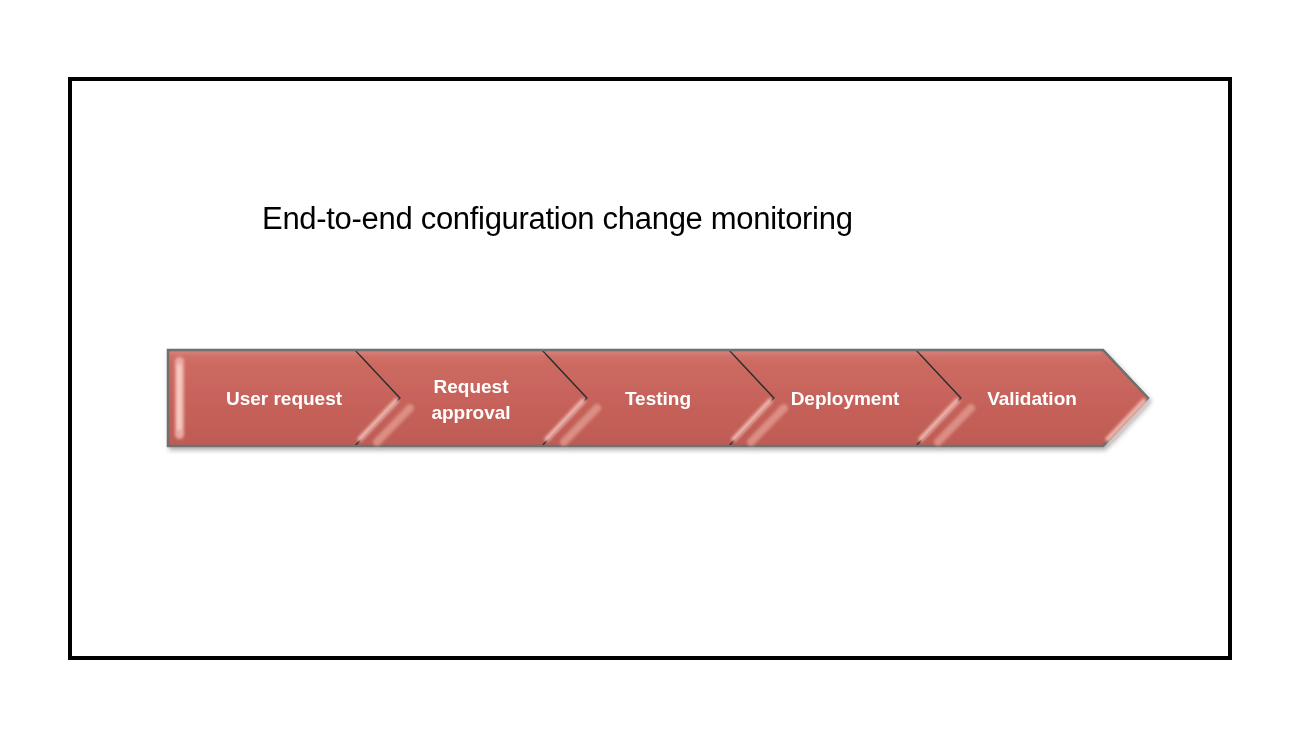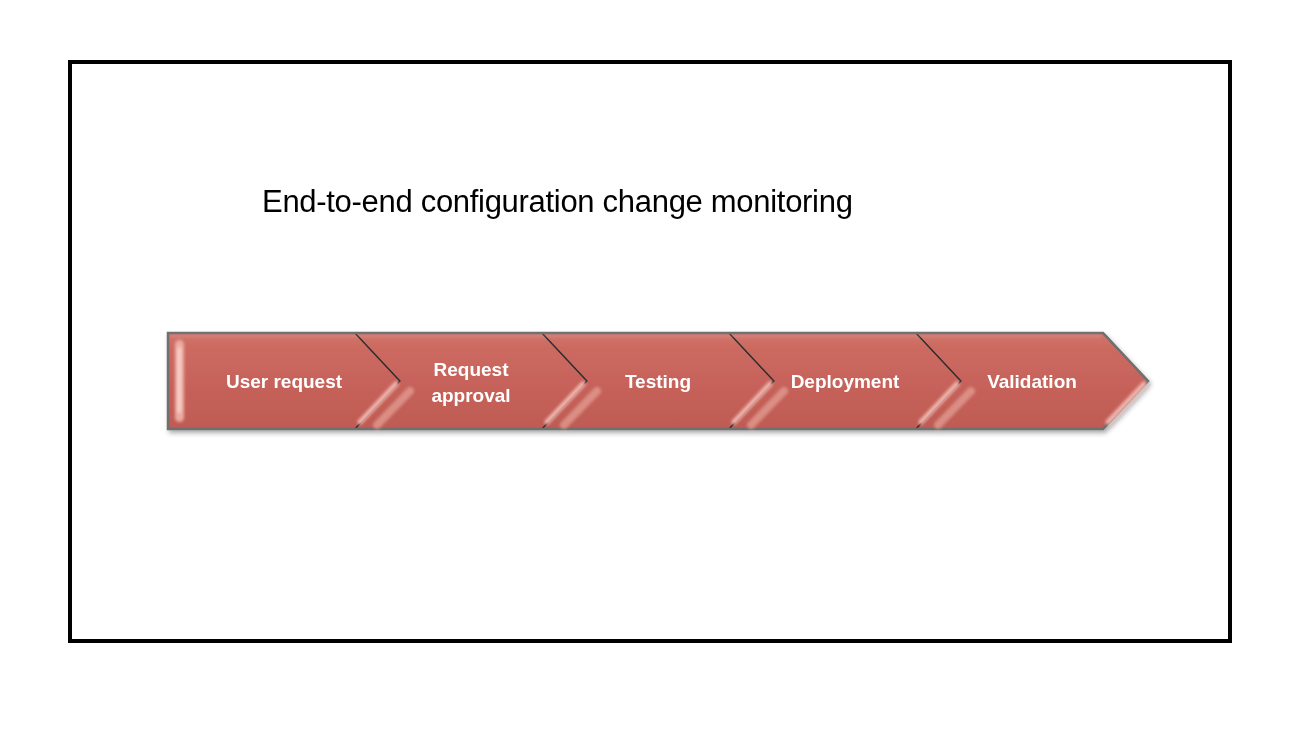--- a/index.html
+++ b/index.html
@@ -13,21 +13,21 @@
   }
   .stage {
     position: relative;
     width: 1312px;
     height: 752px;
     background: #ffffff;
   }
   .slide {
     position: absolute;
     left: 68px;
-    top: 60px;
+    top: 77px;
     width: 1164px;
     height: 583px;
     box-sizing: border-box;
     border: 4px solid #000000;
     background: #ffffff;
   }
   .slide-title {
     position: absolute;
     left: 190px;
     top: 116px;

